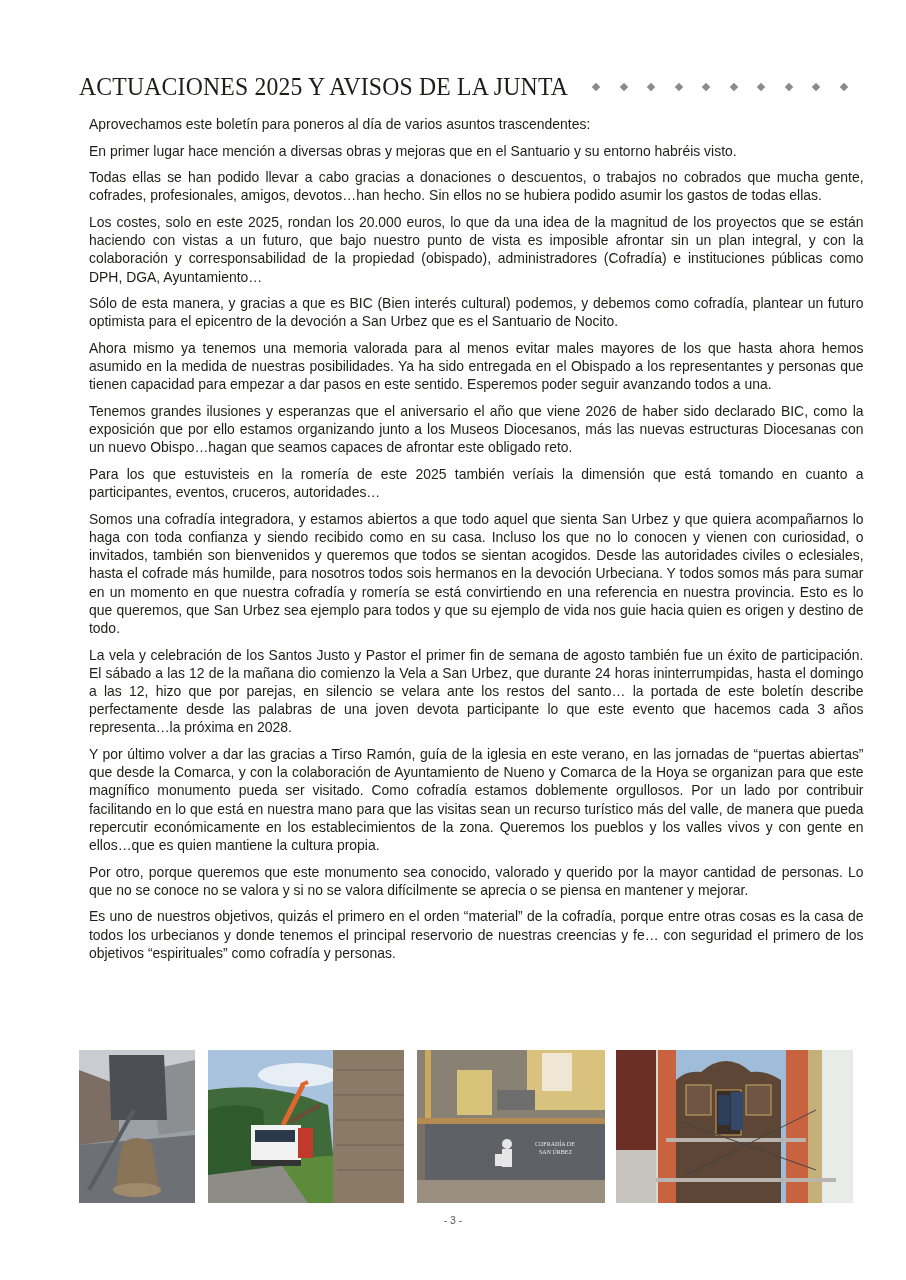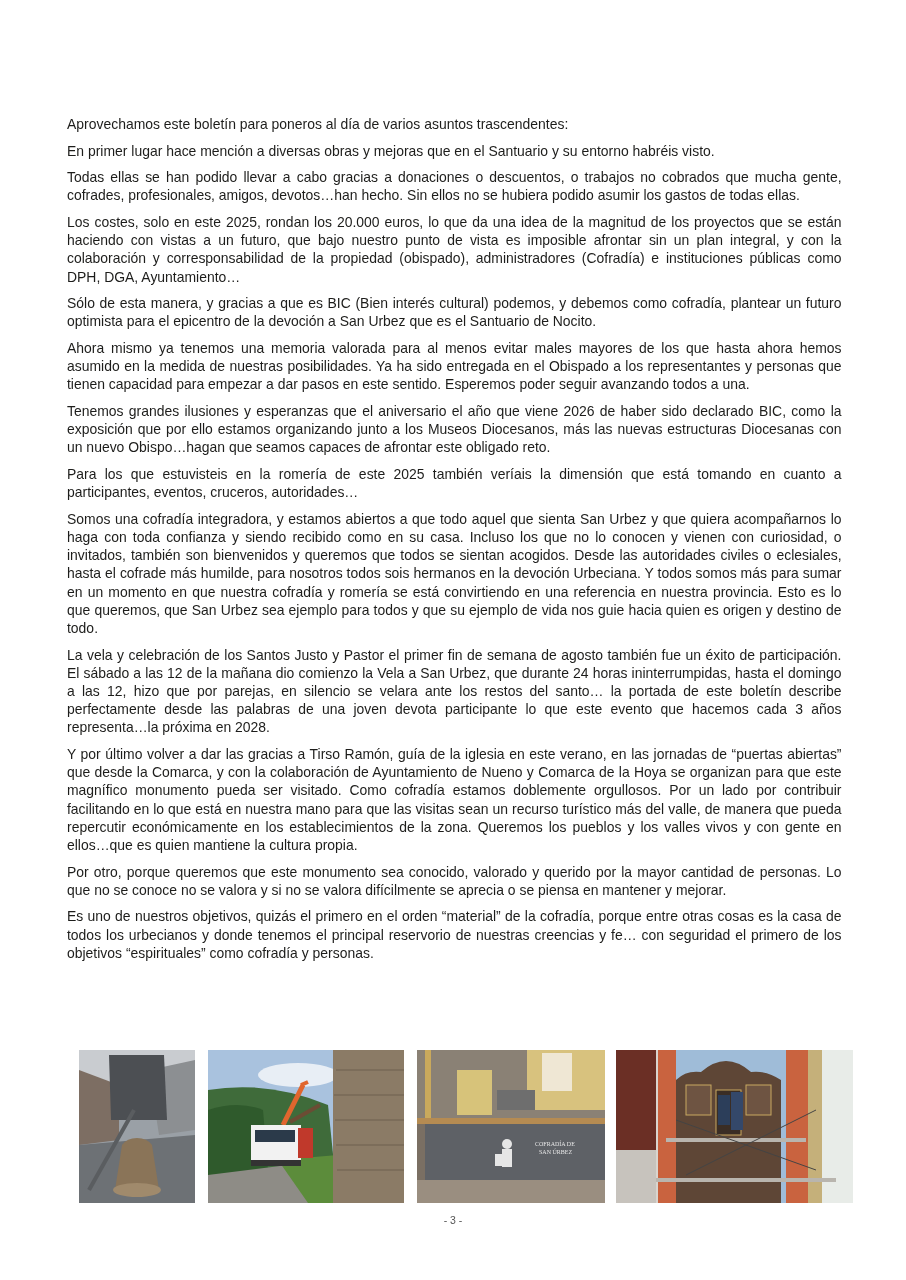--- a/index.html
+++ b/index.html
@@ -8,21 +8,21 @@
 
   .title-row { position: absolute; left: 79px; top: 70px; width: 775px; height: 34px; display: flex; align-items: center; }
   .title {
     font-family: "Liberation Serif", "DejaVu Serif", serif;
     font-size: 25.5px; letter-spacing: 0.2px; color: #1d1d1b; white-space: nowrap;
     transform: scaleX(0.93); transform-origin: left center; line-height: 34px;
   }
   .diamonds { position: absolute; left: 514px; top: 0; height: 34px; display: flex; align-items: center; }
   .diamond { width: 6px; height: 6px; background: #8a8a8a; transform: rotate(45deg); margin-right: 21.5px; }
 
-  .body-text { position: absolute; left: 67px; top: 115px; width: 775px; }
+  .body-text { position: absolute; left: 89px; top: 115px; width: 775px; }
   .para {
     font-family: "Liberation Sans", "DejaVu Sans", sans-serif;
     font-size: 14.6px; line-height: 18.2px; color: #1d1d1b;
     text-align: justify; margin: 0 0 8.4px 0;
     transform: scaleX(0.955); transform-origin: left top; width: 811px;
   }
 
   .photos { position: absolute; top: 1050px; left: 0; width: 906px; height: 154px; }
   .photo { position: absolute; top: 0; height: 153px; overflow: hidden; }
   .photo svg { display: block; width: 100%; height: 100%; }
@@ -34,20 +34,35 @@
   .page-number {
     position: absolute; top: 1214px; left: 0; width: 906px; text-align: center;
     font-family: "Liberation Sans", "DejaVu Sans", sans-serif; font-size: 10.5px; color: #555;
   }
 </style>
 </head>
 <body>
 
 <div class="page">
 
+  <div class="title-row">
+    <div class="title">ACTUACIONES 2025 Y AVISOS DE LA JUNTA</div>
+    <div class="diamonds">
+      <span class="diamond"></span>
+      <span class="diamond"></span>
+      <span class="diamond"></span>
+      <span class="diamond"></span>
+      <span class="diamond"></span>
+      <span class="diamond"></span>
+      <span class="diamond"></span>
+      <span class="diamond"></span>
+      <span class="diamond"></span>
+      <span class="diamond"></span>
+    </div>
+  </div>
 
   <div class="body-text">
     <p class="para">Aprovechamos este boletín para poneros al día de varios asuntos trascendentes:</p>
     <p class="para">En primer lugar hace mención a diversas obras y mejoras que en el Santuario y su entorno habréis visto.</p>
     <p class="para">Todas ellas se han podido llevar a cabo gracias a donaciones o descuentos, o trabajos no cobrados que mucha gente, cofrades, profesionales, amigos, devotos…han hecho. Sin ellos no se hubiera podido asumir los gastos de todas ellas.</p>
     <p class="para">Los costes, solo en este 2025, rondan los 20.000 euros, lo que da una idea  de la magnitud de los proyectos que se están haciendo con vistas a un futuro, que bajo nuestro punto de vista es imposible afrontar sin un plan integral, y con la colaboración y corresponsabilidad de la propiedad (obispado), administradores (Cofradía) e instituciones públicas como DPH, DGA, Ayuntamiento…</p>
     <p class="para">Sólo de esta manera, y gracias a que es BIC (Bien interés cultural) podemos, y debemos como cofradía, plantear un futuro optimista para el epicentro de la devoción a San Urbez que es el Santuario de Nocito.</p>
     <p class="para">Ahora mismo ya tenemos una memoria valorada para al menos evitar males mayores de los que hasta ahora hemos asumido en la medida de nuestras posibilidades. Ya ha sido entregada en el Obispado a los representantes y personas que tienen capacidad para empezar a dar pasos en este sentido. Esperemos poder seguir avanzando todos a una.</p>
     <p class="para">Tenemos grandes ilusiones y esperanzas que el aniversario el año que viene 2026 de haber sido declarado BIC, como la exposición que por ello estamos organizando junto a los Museos Diocesanos, más las nuevas estructuras Diocesanas con un nuevo Obispo…hagan que seamos capaces de afrontar este obligado reto.</p>
     <p class="para">Para los que estuvisteis en la romería de este 2025 también veríais la dimensión que está tomando en cuanto a participantes, eventos, cruceros, autoridades…</p>

